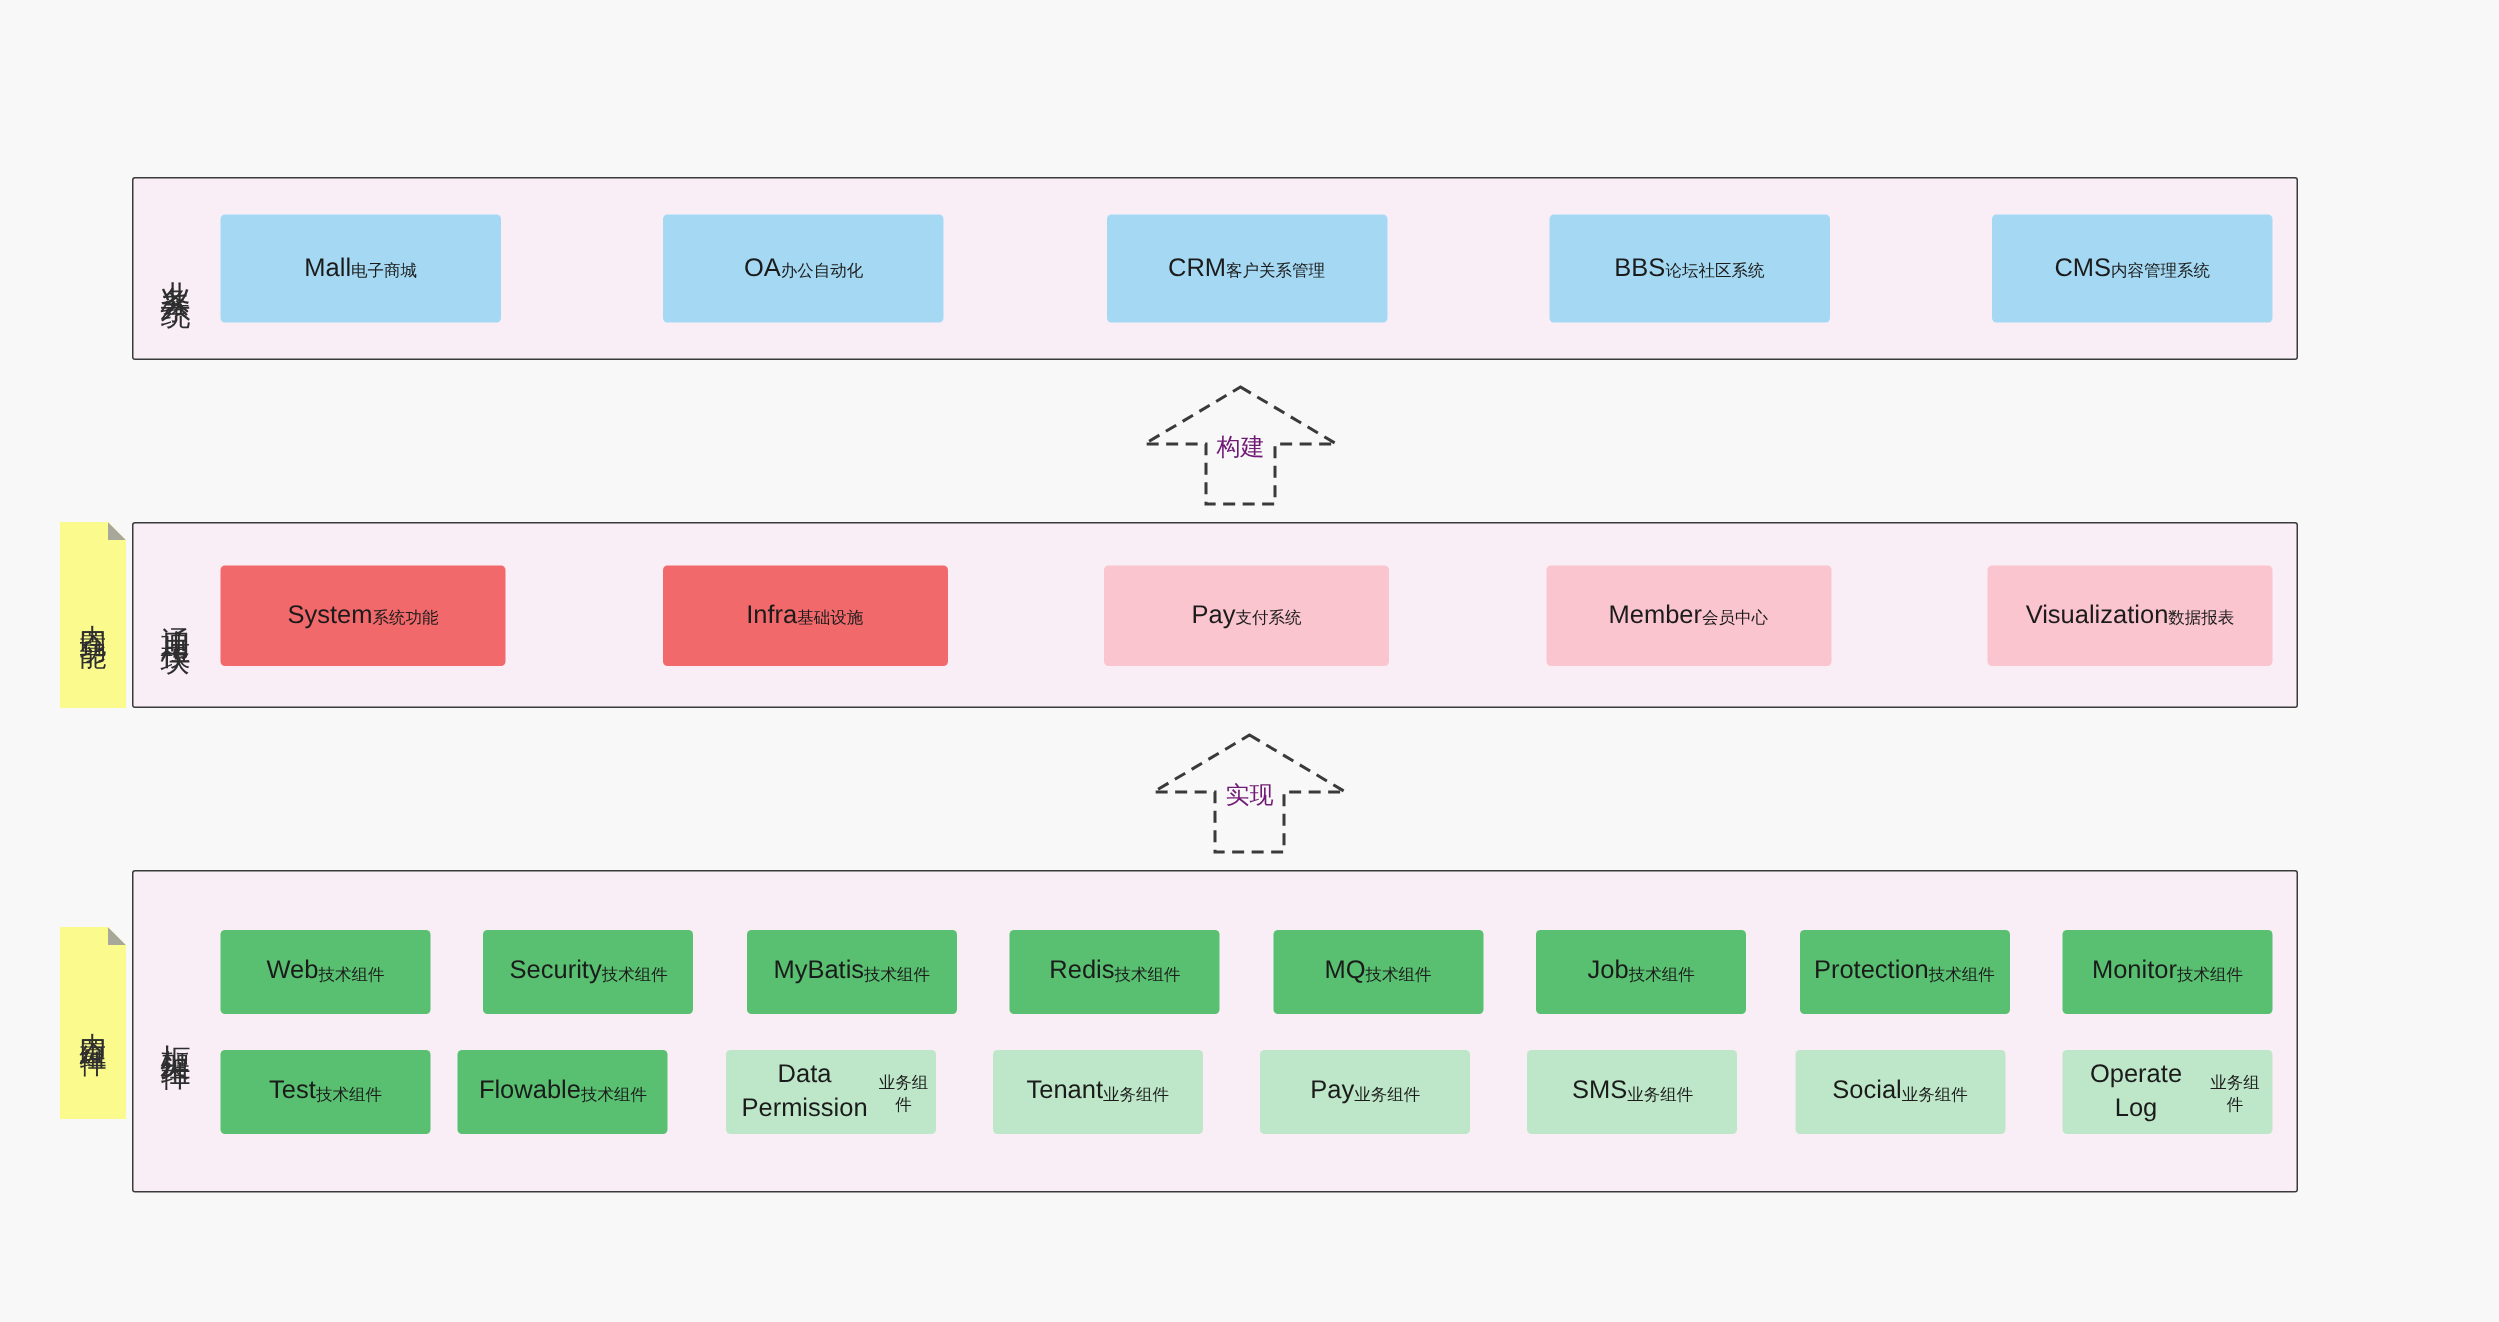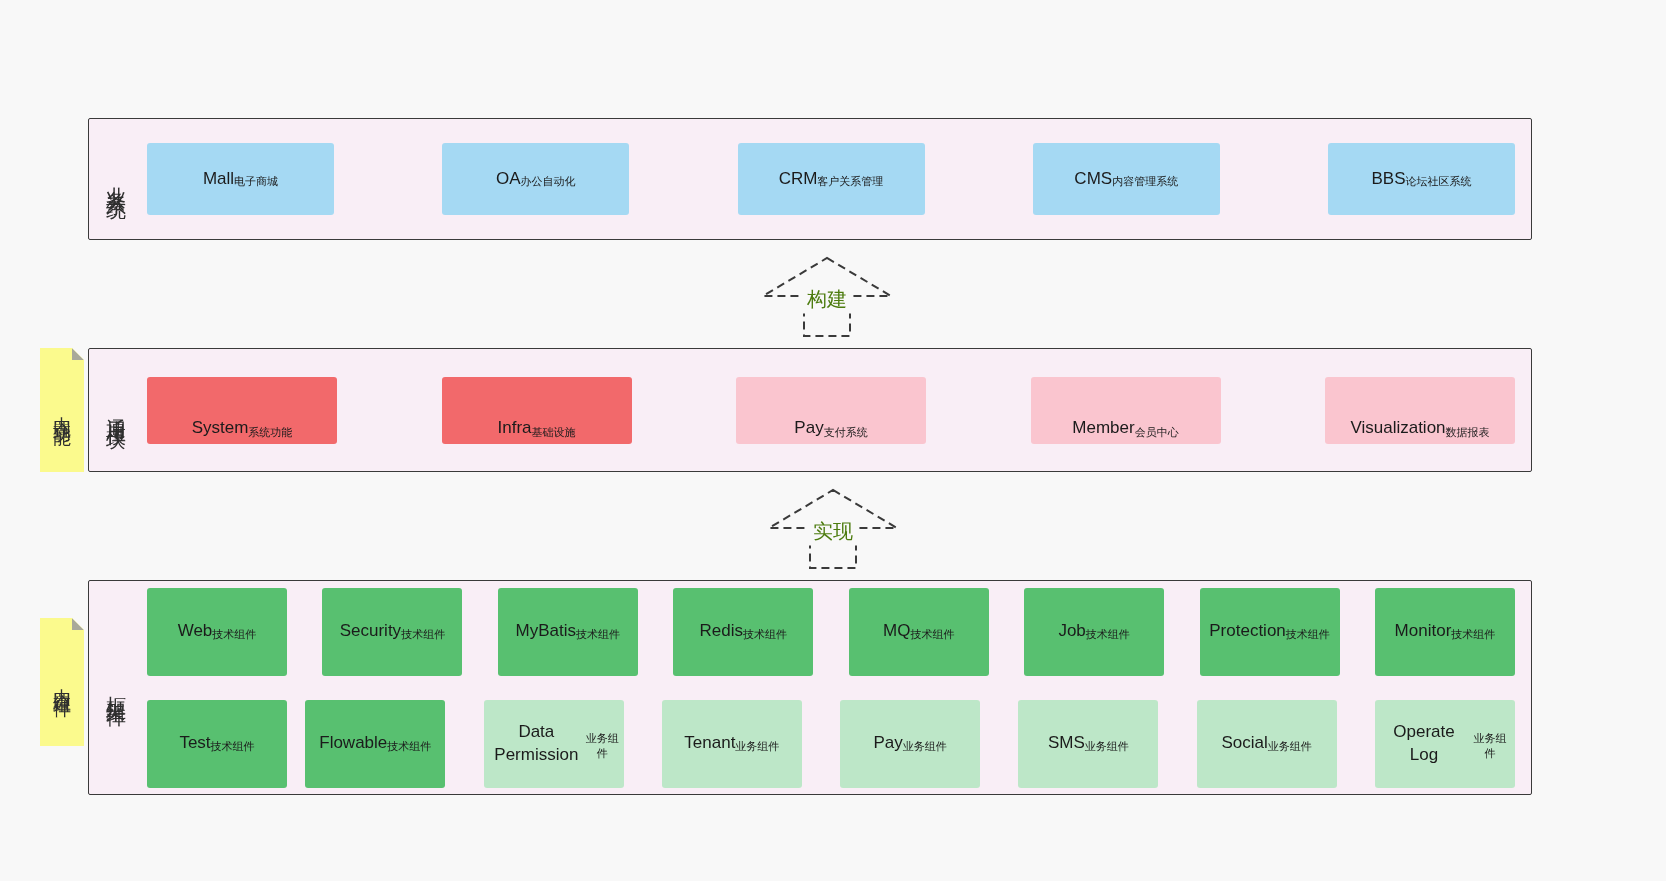--- a/index.html
+++ b/index.html
@@ -45,22 +45,22 @@
     padding:0 16px 0 2px;
   }
   .row{display:flex;justify-content:space-between;}
   
   .box{
     display:flex;flex-direction:row;align-items:center;justify-content:center;
     text-align:center;border-radius:3px;
     box-sizing:border-box;padding:4px;
   }
   .band-top .box{width:187px;height:72px;}
-  .band-mid .box{width:190px;height:67px;align-items:flex-end;}
-  .band-bot .box{width:140px;height:88px;}
+  .band-mid .box{width:190px;height:67px;}
+  .band-bot .box{width:140px;height:56px;}
   .box .t{font-size:17px;line-height:1.35;}
   .box .s{font-size:11px;line-height:1.35;margin-top:5px;}
   .blue{background:#a5d9f3;}
   .red{background:#f2696b;}
   .pink{background:#fac5cf;}
   .green-dark{background:#58c070;}
   .green-light{background:#bde7c8;margin-left:20px;}
   
   .note{
     position:absolute;
@@ -85,21 +85,21 @@
     position:absolute;width:140px;height:90px;
   }
   .arrow-1{left:757px;top:252px;}
   .arrow-2{left:763px;top:484px;}
   .arrow svg{display:block;width:100%;height:100%;}
   .arrow-label{
     position:absolute;left:50%;top:52%;
     transform:translate(-50%,-50%);
     background:#f8f8f8;
     padding:1px 4px;
-    font-size:20px;color:#4d7c0f;
+    font-size:16px;color:#701a75;
     white-space:nowrap;
   }
 </style>
 </head>
 <body>
 
 <div class="canvas">
 
   <div class="band band-top">
     <div class="band-label">业务系统</div>
@@ -110,26 +110,26 @@
       </div>
       <div class="box blue">
         <span class="t">OA</span>
         <span class="s">办公自动化</span>
       </div>
       <div class="box blue">
         <span class="t">CRM</span>
         <span class="s">客户关系管理</span>
       </div>
       <div class="box blue">
+        <span class="t">BBS</span>
+        <span class="s">论坛社区系统</span>
+      </div>
+      <div class="box blue">
         <span class="t">CMS</span>
         <span class="s">内容管理系统</span>
-      </div>
-      <div class="box blue">
-        <span class="t">BBS</span>
-        <span class="s">论坛社区系统</span>
       </div>
     </div>
   </div>
 
   <div class="arrow arrow-1">
     <svg viewBox="0 0 140 90">
       <path d="M70 6 L134 44 L93 44 L93 84 L47 84 L47 44 L6 44 Z" fill="none" stroke="#3a3a3a" stroke-width="2" stroke-dasharray="8 5"></path>
     </svg>
     <span class="arrow-label">构建</span>
   </div>

